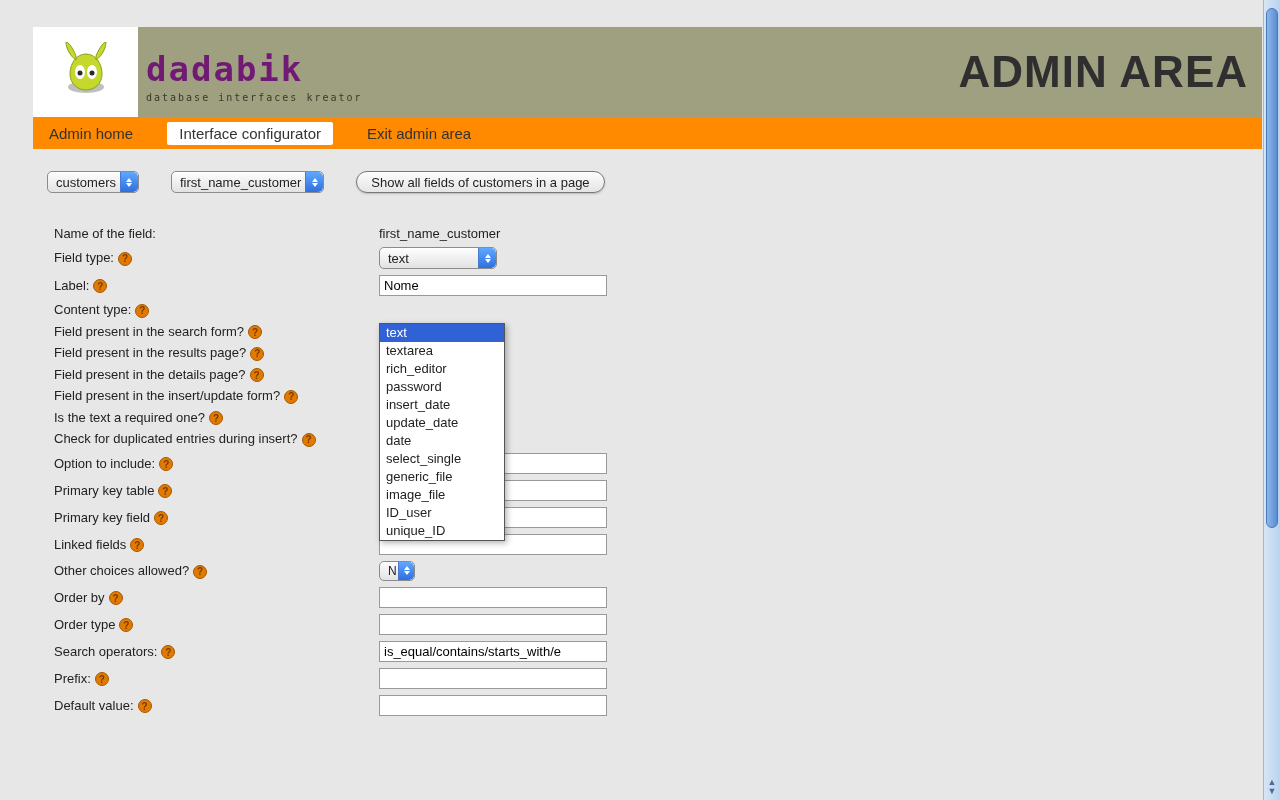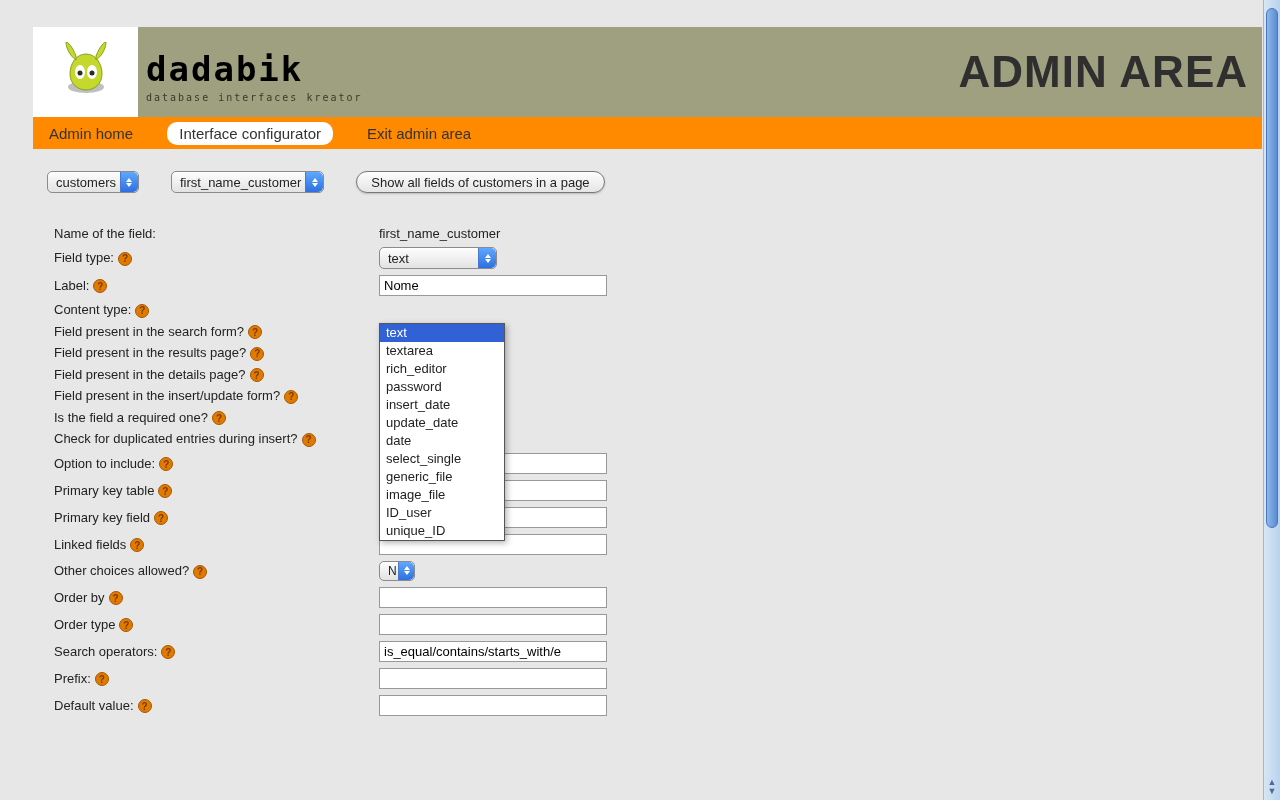--- a/index.html
+++ b/index.html
@@ -40,21 +40,21 @@
   }
   .logo-creature svg { width: 100%; height: 100%; }
   .brand-text {
     margin-left: 8px;
     margin-top: 10px;
   }
   .brand-title {
     font-family: monospace;
     font-size: 34px;
     letter-spacing: 2px;
-    color: #000000;
+    color: #701a75;
     font-weight: bold;
     line-height: 1;
   }
   .brand-sub {
     font-family: monospace;
     font-size: 10px;
     letter-spacing: 2px;
     color: #3a3a2a;
     margin-top: 6px;
   }
@@ -78,21 +78,21 @@
     gap: 22px;
   }
   .navbar a, .navbar .tab-active {
     font-size: 15px;
     color: #333;
     text-decoration: none;
     padding: 3px 12px;
   }
   .tab-active {
     background: #fff;
-    border-radius: 10px;
+    border-radius: 2px;
     text-align: right;
   }
   .toolbar {
     margin-left: 47px;
     margin-top: 22px;
     display: flex;
     align-items: center;
     gap: 32px;
   }
   .mac-select {
@@ -326,21 +326,21 @@
       </tr>
       <tr>
         <td class="label-cell"><span>Field present in the details page?</span><span class="help-icon">?</span></td>
         <td></td>
       </tr>
       <tr>
         <td class="label-cell"><span>Field present in the insert/update form?</span><span class="help-icon">?</span></td>
         <td></td>
       </tr>
       <tr>
-        <td class="label-cell"><span>Is the field a required one?</span><span class="help-icon">?</span></td>
+        <td class="label-cell"><span>Is the text a required one?</span><span class="help-icon">?</span></td>
         <td></td>
       </tr>
       <tr>
         <td class="label-cell"><span>Check for duplicated entries during insert?</span><span class="help-icon">?</span></td>
         <td></td>
       </tr>
       <tr>
         <td class="label-cell"><span>Option to include:</span><span class="help-icon">?</span></td>
         <td><input class="text-input" value="" style=""></td>
       </tr>

